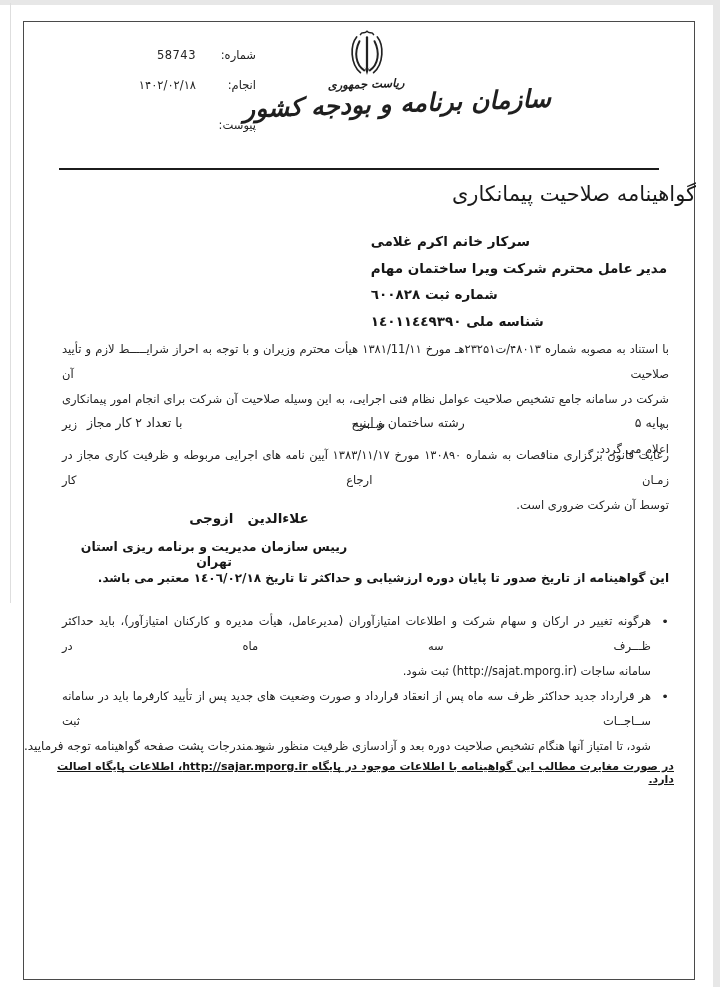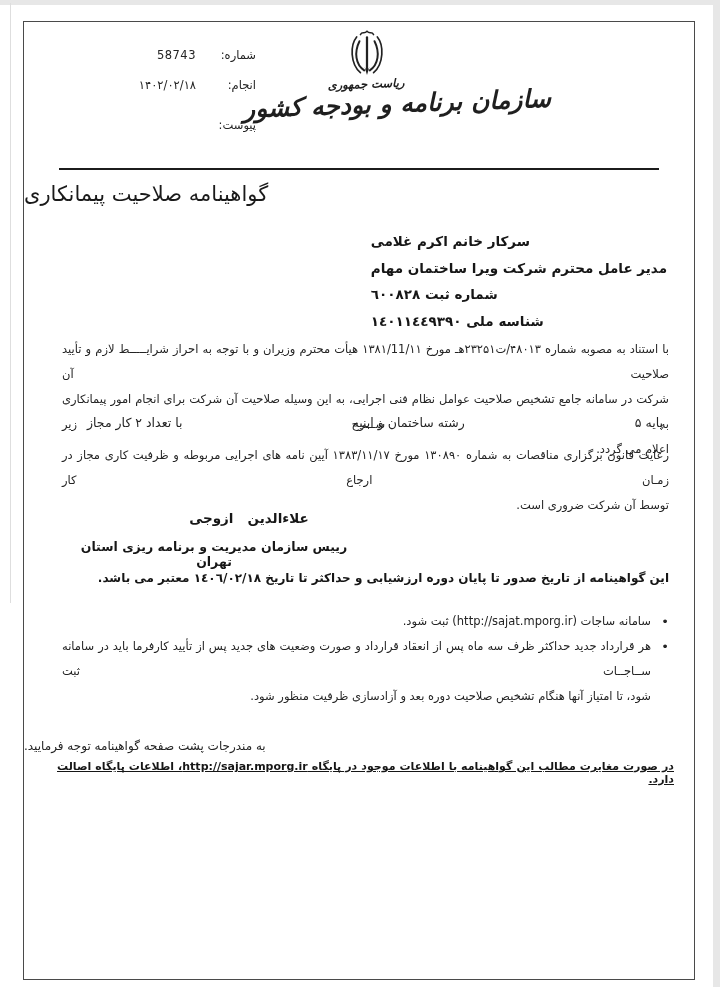--- a/index.html
+++ b/index.html
@@ -19,21 +19,21 @@
 
   
   .emblem { position:absolute; left:324px; top:7px; width:38px; height:47px; }
   .presidency { position:absolute; left:292px; top:55px; width:100px; text-align:center;
                 font-style:italic; font-weight:bold; font-size:11.5px; transform:rotate(-2deg); }
   .org { position:absolute; left:227px; top:67px; width:300px; text-align:center; direction:rtl;
          font-style:italic; font-weight:bold; font-size:25px; transform:rotate(-2deg); white-space:nowrap; }
 
   .divider { position:absolute; left:35px; top:146px; width:600px; height:2px; background:#1c1c1c; }
 
-  .title { position:absolute; left:0; top:160px; width:672px; text-align:left; direction:rtl; font-size:21px; color:#1a1a1a; }
+  .title { position:absolute; left:0; top:160px; width:672px; text-align:right; direction:rtl; font-size:21px; color:#1a1a1a; }
 
   .recipient { position:absolute; right:27px; top:206px; text-align:left; direction:rtl;
                font-weight:bold; font-size:13.5px; line-height:26.5px; color:#161616; }
 
   .para { position:absolute; left:38px; width:607px; direction:rtl; font-size:11.5px; line-height:25px; color:#242424; }
   .para1 { top:315px; } .para2 { top:421px; }
   .jline { text-align:justify; text-align-last:justify; }
   .rline { text-align:right; }
 
   .grade { position:absolute; left:38px; top:393px; width:607px; display:flex; justify-content:space-between;
@@ -127,20 +127,21 @@
 
     <div class="sig-name">علاءالدین   ازوجی</div>
     <div class="sig-title">رییس سازمان مدیریت و برنامه ریزی استان تهران</div>
 
     <div class="validity">این گواهینامه از تاریخ صدور تا پایان دوره ارزشیابی و حداکثر تا تاریخ ١٤٠٦/٠٢/١٨ معتبر می باشد.</div>
 
     <div class="bullets">
       <div class="bullet-item">
         <span class="bullet-dot">•</span>
         <div class="bullet-text">
+          <div class="jline">هرگونه تغییر در ارکان و سهام شرکت و اطلاعات امتیازآوران (مدیرعامل، هیأت مدیره و کارکنان امتیازآور)، باید حداکثر ظـــرف سه ماه در</div>
           <div class="rline">سامانه ساجات (http://sajat.mporg.ir) ثبت شود.</div>
         </div>
       </div>
       <div class="bullet-item">
         <span class="bullet-dot">•</span>
         <div class="bullet-text">
           <div class="jline">هر قرارداد جدید حداکثر ظرف سه ماه پس از انعقاد قرارداد و صورت وضعیت های جدید پس از تأیید کارفرما باید در سامانه ســاجــات ثبت</div>
           <div class="rline">شود، تا امتیاز آنها هنگام تشخیص صلاحیت دوره بعد و آزادسازی ظرفیت منظور شود.</div>
         </div>
       </div>

